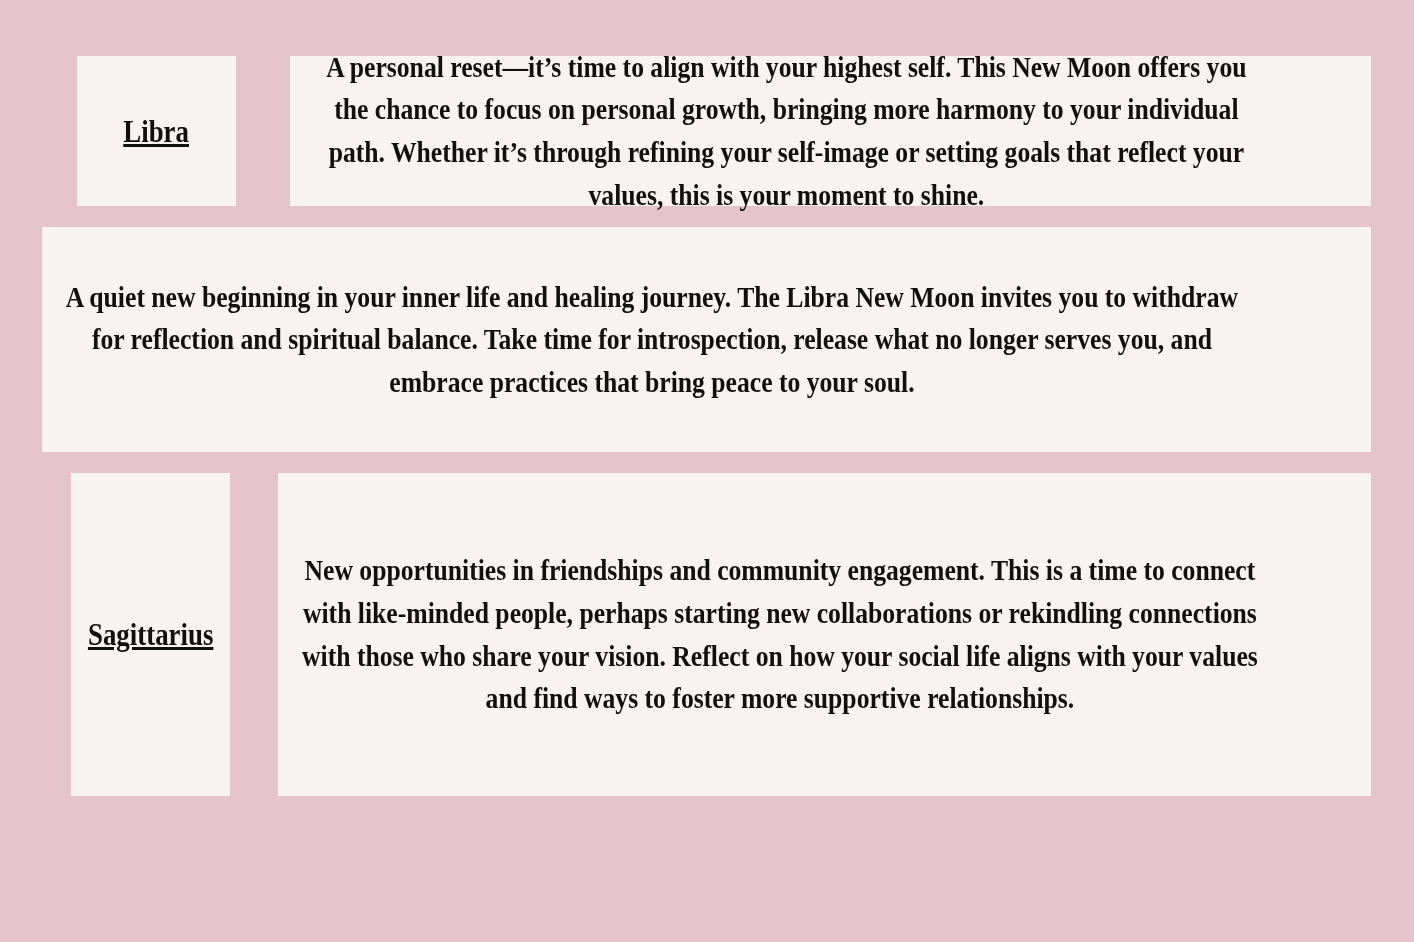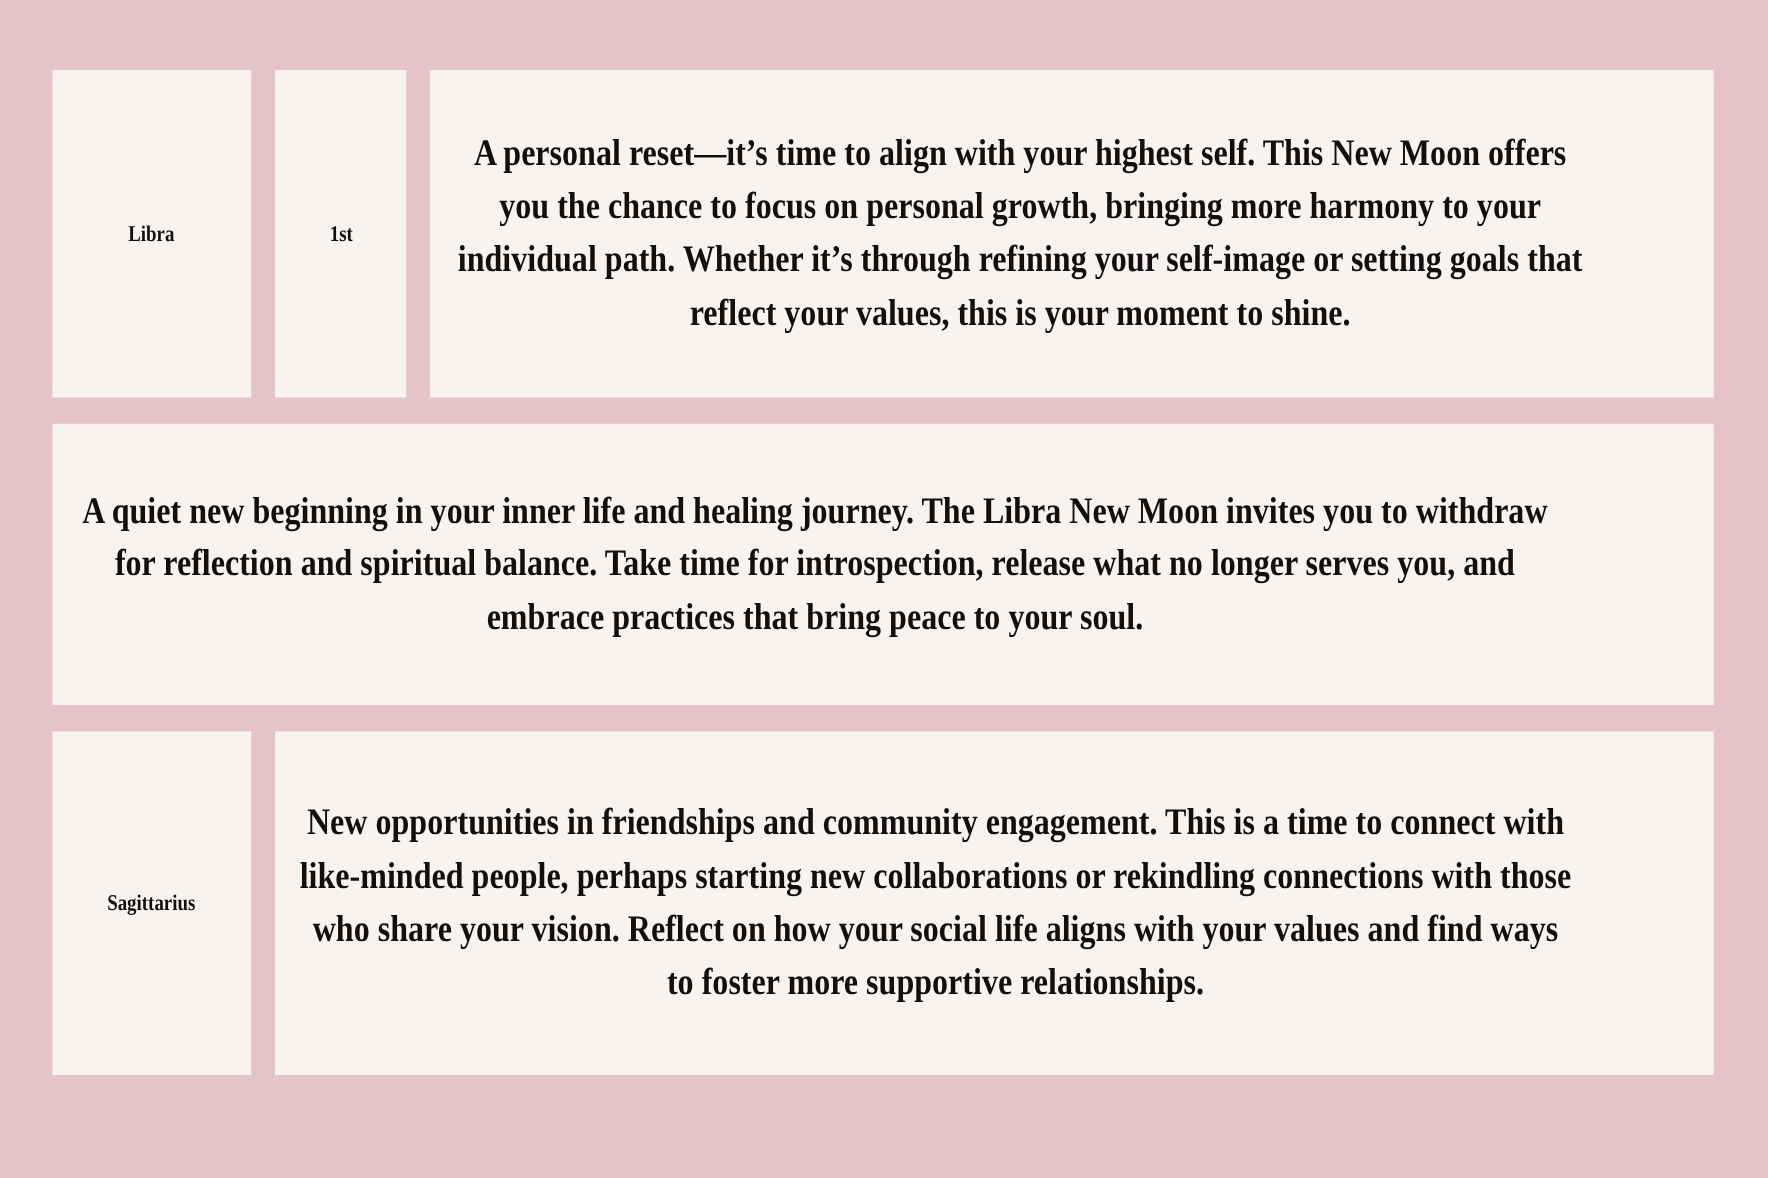--- a/index.html
+++ b/index.html
@@ -60,21 +60,22 @@
     line-height: 1.15;
   }
 
   
   .row-body .cell {
     padding: 14px 10px;
   }
   .row-body .col-sign,
   .row-body .col-house {
     font-weight: bold;
-    font-size: 18px;
+    font-size: 32px;
+    text-decoration: underline;
   }
   .row-body .col-sign .cell-text,
   .row-body .col-house .cell-text {
     transform: scaleX(0.84);
     display: block;
     text-align: center;
     white-space: nowrap;
   }
 
   .row-body .col-theme {
@@ -85,36 +86,33 @@
     text-align: center;
     font-weight: bold;
     font-size: 30px;
     line-height: 1.42;
     transform: scaleX(0.855);
     width: 117%;
     margin-left: -8.5%;
     color: #12100f;
   }
 
-  .r1 .cell { height: 262px; }
+  .r1 .cell { height: 150px; margin-left: 35px; }
   .r2 .cell { height: 225px; }
-  .r3 .cell { height: 275px; }
+  .r3 .cell { height: 323px; margin-left: 29px; }
 </style>
 </head>
 <body>
 
 <div class="table-wrap">
 
 
   <div class="row row-body r1">
     <div class="cell col-sign">
       <span class="cell-text">Libra</span>
-    </div>
-    <div class="cell col-house">
-      <span class="cell-text">1st</span>
     </div>
     <div class="cell col-theme">
       <span class="cell-text">A personal reset—it’s time to align with your highest self. This New Moon offers you the chance to focus on personal growth, bringing more harmony to your individual path. Whether it’s through refining your self-image or setting goals that reflect your values, this is your moment to shine.</span>
     </div>
   </div>
 
   <div class="row row-body r2">
     <div class="cell col-theme">
       <span class="cell-text">A quiet new beginning in your inner life and healing journey. The Libra New Moon invites you to withdraw for reflection and spiritual balance. Take time for introspection, release what no longer serves you, and embrace practices that bring peace to your soul.</span>
     </div>

